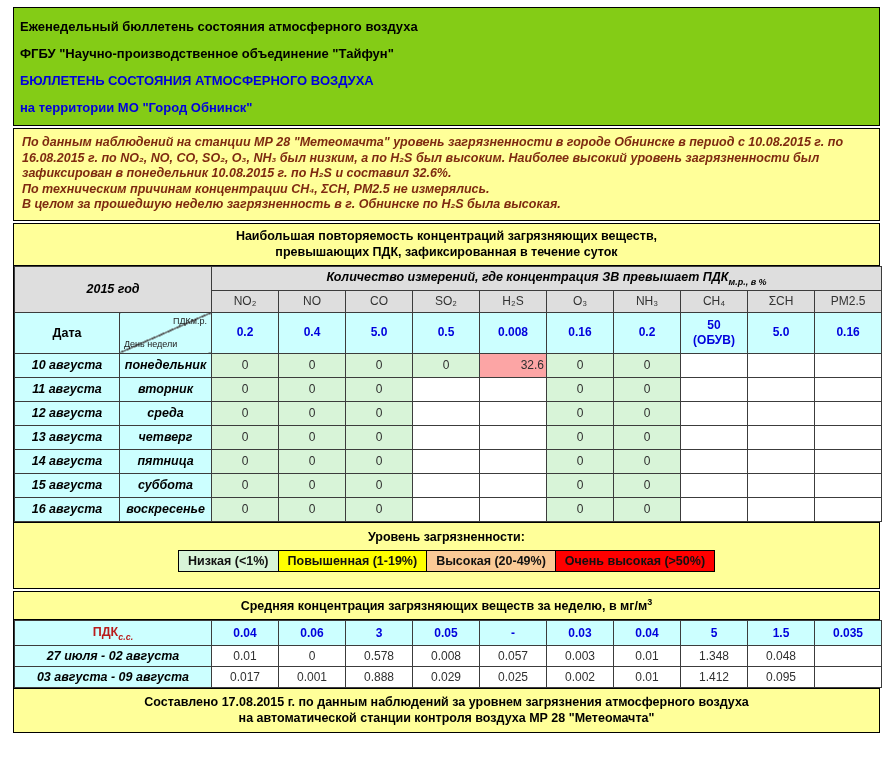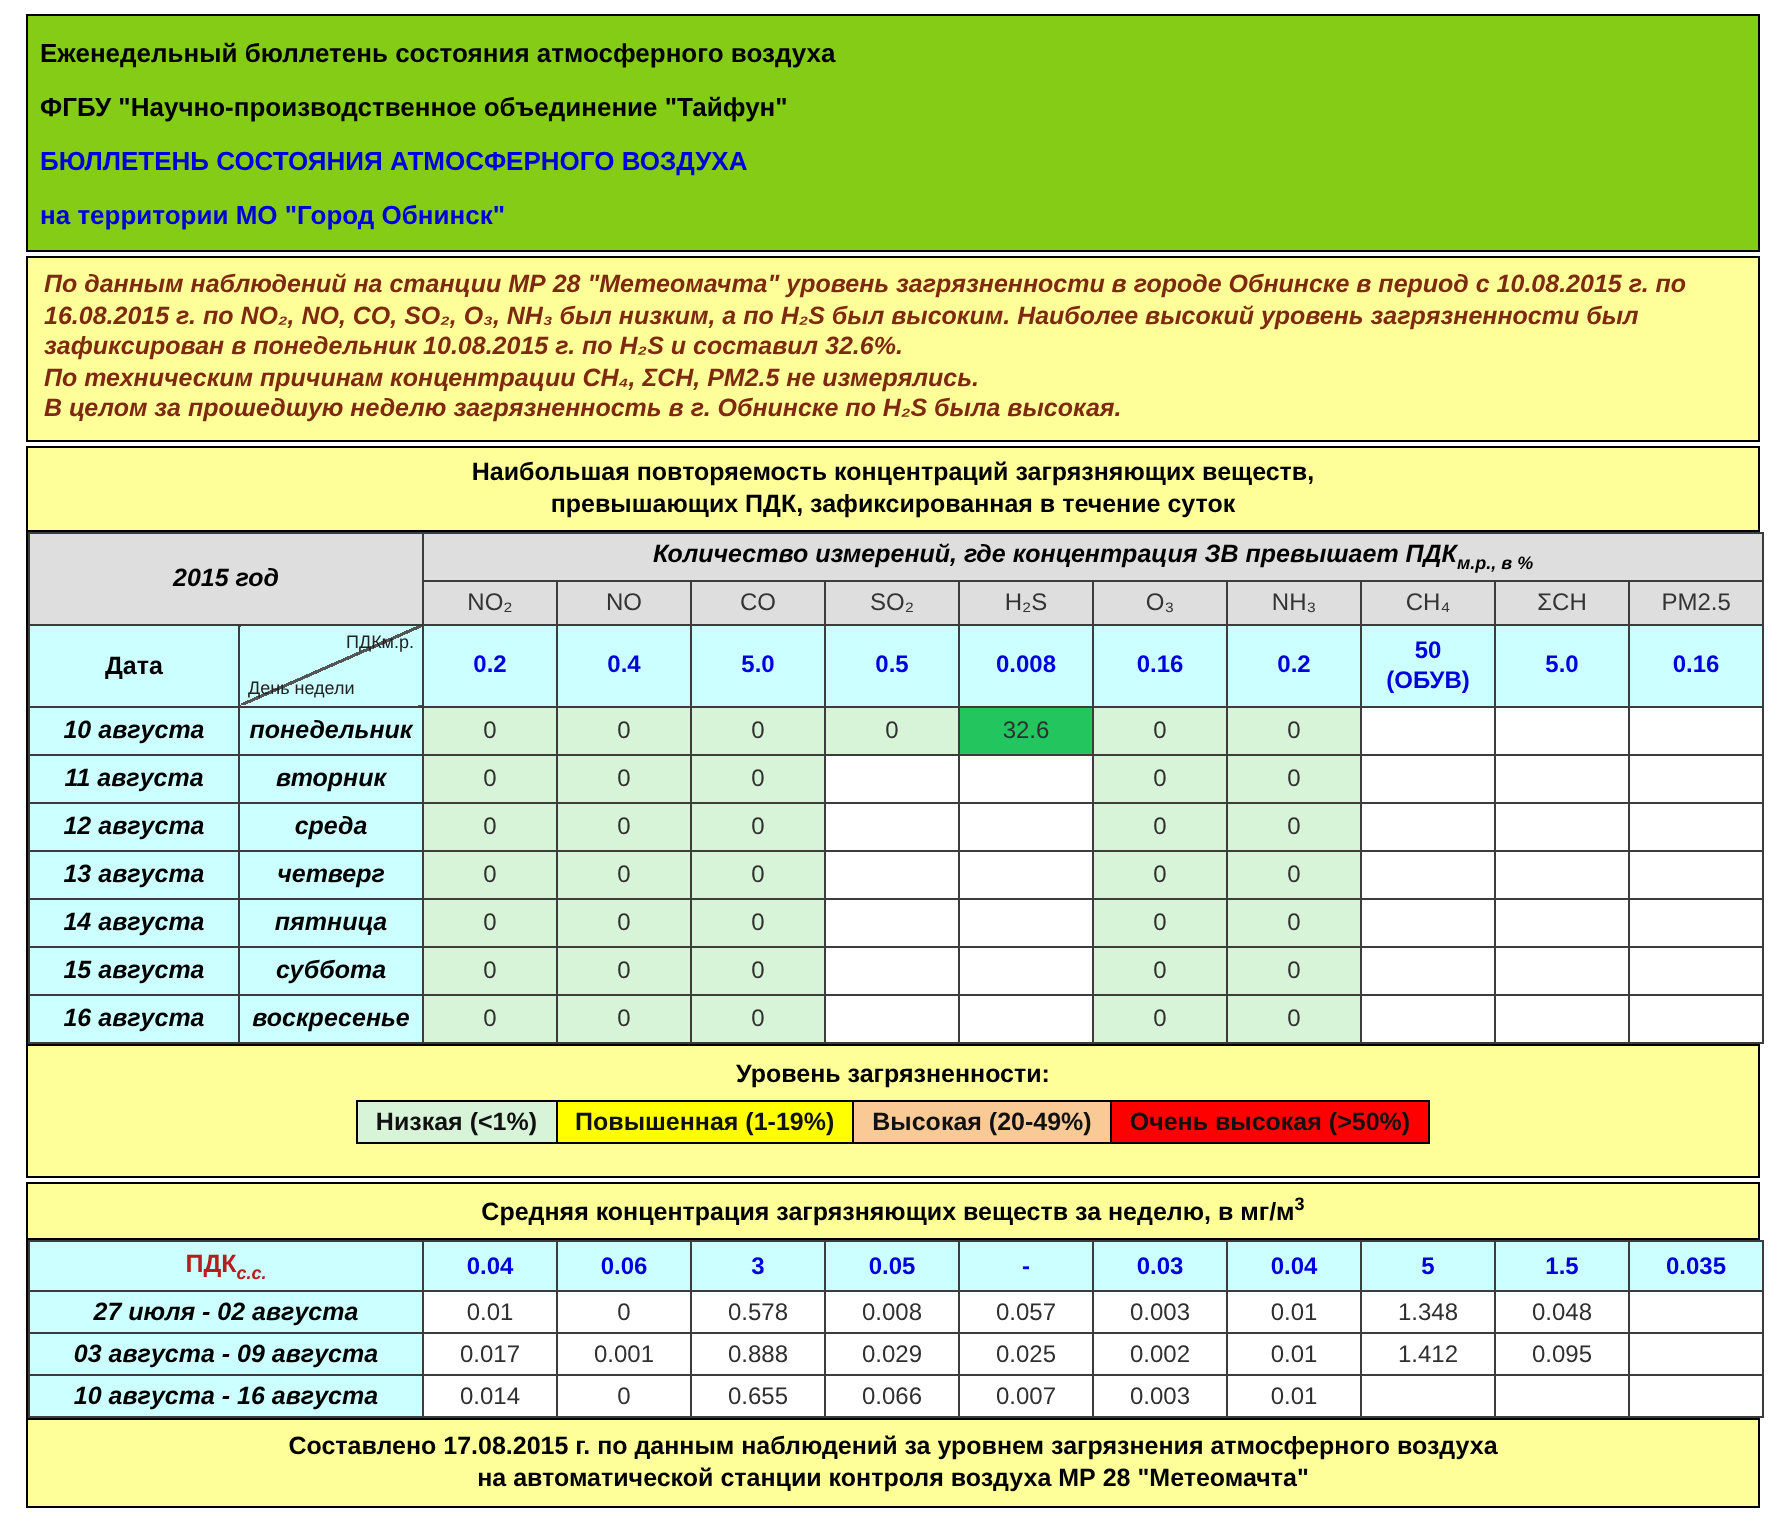--- a/index.html
+++ b/index.html
@@ -132,21 +132,21 @@
             <td class="pdk-v">5.0</td>
             <td class="pdk-v">0.16</td>
           </tr>
       <tr>
             <td class="date-c">10 августа</td>
             <td class="day-c">понедельник</td>
             <td class="val-c" style="background: rgb(216, 244, 216);">0</td>
             <td class="val-c" style="background: rgb(216, 244, 216);">0</td>
             <td class="val-c" style="background: rgb(216, 244, 216);">0</td>
             <td class="val-c" style="background: rgb(216, 244, 216);">0</td>
-            <td class="val-c" style="background: #22c55e;">32.6</td>
+            <td class="val-c" style="background: #fca5a5; text-align: right;">32.6</td>
             <td class="val-c" style="background: rgb(216, 244, 216);">0</td>
             <td class="val-c" style="background: rgb(216, 244, 216);">0</td>
             <td class="val-c" style="background: rgb(255, 255, 255);"></td>
             <td class="val-c" style="background: rgb(255, 255, 255);"></td>
             <td class="val-c" style="background: rgb(255, 255, 255);"></td>
           </tr>
           <tr>
             <td class="date-c">11 августа</td>
             <td class="day-c">вторник</td>
             <td class="val-c" style="background: rgb(216, 244, 216);">0</td>
@@ -296,33 +296,20 @@
             <td class="wval-c">0.001</td>
             <td class="wval-c">0.888</td>
             <td class="wval-c">0.029</td>
             <td class="wval-c">0.025</td>
             <td class="wval-c">0.002</td>
             <td class="wval-c">0.01</td>
             <td class="wval-c">1.412</td>
             <td class="wval-c">0.095</td>
             <td class="wval-c"></td>
           </tr>
-          <tr>
-            <td class="wlab">10 августа - 16 августа</td>
-            <td class="wval-c">0.014</td>
-            <td class="wval-c">0</td>
-            <td class="wval-c">0.655</td>
-            <td class="wval-c">0.066</td>
-            <td class="wval-c">0.007</td>
-            <td class="wval-c">0.003</td>
-            <td class="wval-c">0.01</td>
-            <td class="wval-c"></td>
-            <td class="wval-c"></td>
-            <td class="wval-c"></td>
-          </tr>
         </tbody>
     </table>
     <div class="footer">
       <div>Составлено 17.08.2015 г. по данным наблюдений за уровнем загрязнения атмосферного воздуха</div>
       <div>на автоматической станции контроля воздуха МР 28 "Метеомачта"</div>
     </div>
   </div>
 
 </div>
 

